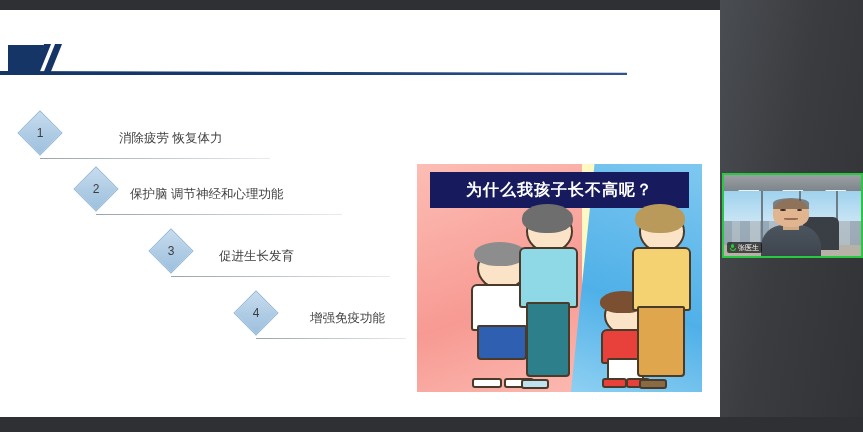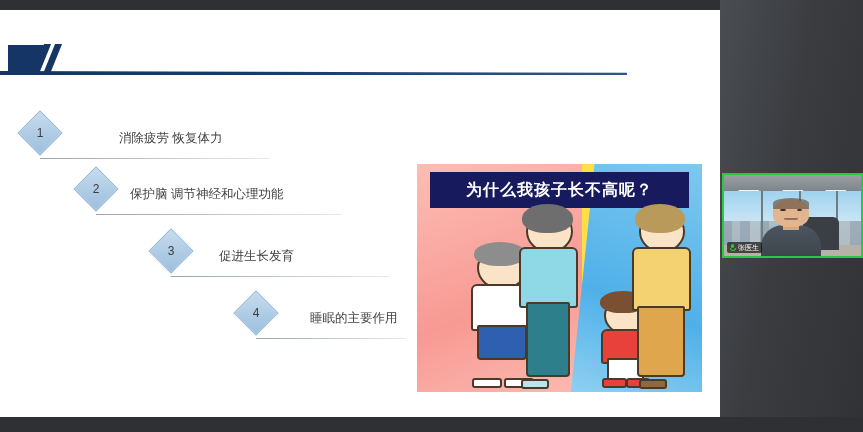--- a/index.html
+++ b/index.html
@@ -265,21 +265,21 @@
     top: 41px;
     background: linear-gradient(90deg, #9aa3ab 0%, #bcc3c9 45%, #e8ebee 100%);
   }
 
   
   .picture {
     position: absolute;
     left: 417px; top: 154px;
     width: 285px; height: 228px;
     overflow: hidden;
-    background: #fde047;
+    background: #fef9c3;
   }
   .pic-bg-left {
     position: absolute; left: 0; top: 0;
     width: 58%; height: 100%;
     background: linear-gradient(160deg, #fcbdb4 0%, #f79a93 60%, #fbb9b0 100%);
   }
   .pic-bg-right {
     position: absolute; right: 0; top: 0;
     width: 46%; height: 100%;
     background: linear-gradient(200deg, #7ec8f0 0%, #4fb0e8 60%, #8ed0f2 100%);
@@ -377,21 +377,21 @@
     <div class="item" style="left:155px; top:225px;">
       <div class="diamond"></div>
       <div class="diamond-num" style="left:-7px; top:-7px;">3</div>
       <div class="item-text" style="left:64px;">促进生长发育</div>
       <div class="item-line" style="left:16px; width:219px;"></div>
     </div>
 
     <div class="item" style="left:240px; top:287px;">
       <div class="diamond"></div>
       <div class="diamond-num" style="left:-7px; top:-7px;">4</div>
-      <div class="item-text" style="left:70px;">睡眠的主要作用</div>
+      <div class="item-text" style="left:70px;">增强免疫功能</div>
       <div class="item-line" style="left:16px; width:150px;"></div>
     </div>
 
     <div class="picture">
       <div class="pic-bg-left"></div>
       <div class="pic-bg-right"></div>
 
       <div class="pic-banner">
         <span>为什么我孩子长不高呢？</span>
       </div>

